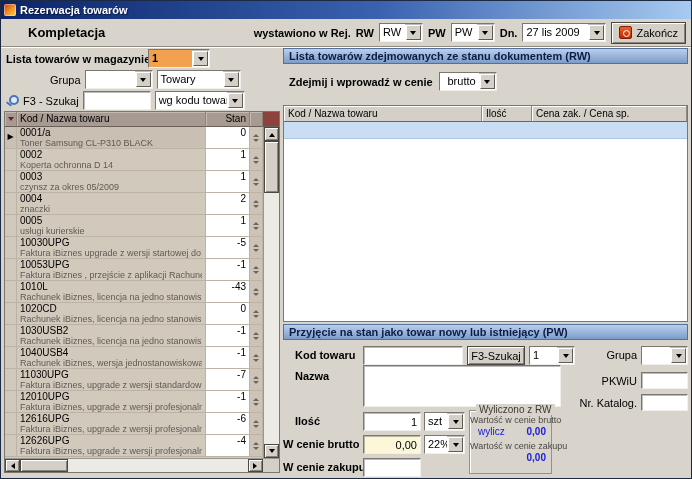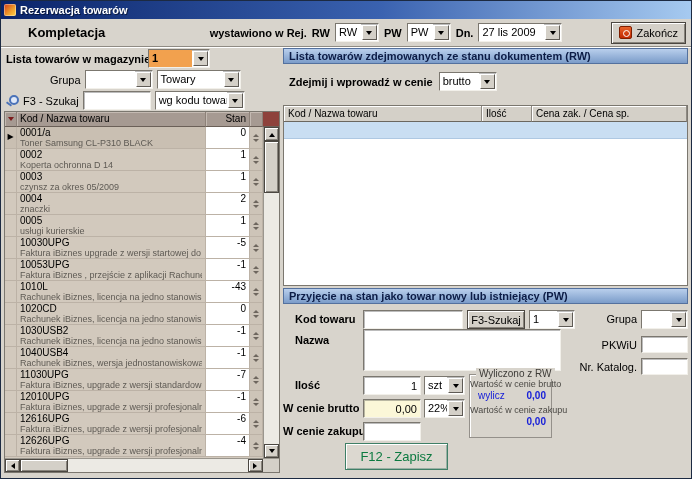--- a/index.html
+++ b/index.html
@@ -81,22 +81,22 @@
   .tri-u-s { width:0;height:0;border:3px solid transparent;border-bottom:4px solid #000; margin-bottom:2px; }
   .tri-d-s { width:0;height:0;border:3px solid transparent;border-top:4px solid #000; margin-top:2px; }
   .tri-l-s { width:0;height:0;border:3px solid transparent;border-right:4px solid #000; margin-right:2px; }
   .tri-r-s { width:0;height:0;border:3px solid transparent;border-left:4px solid #000; margin-left:2px; }
   .sb-corner { width:16px; height:100%; background:#d4d0c8; flex:none; }
 
   
   .sec-hdr { height:16px; flex:none; background:linear-gradient(#b9cfec 0%,#7b9cc9 100%); border:1px solid #54719e; color:#0c1c46; font-weight:bold; display:flex; align-items:center; padding:0 5px; font-size:11px; white-space:nowrap; overflow:hidden; }
 
   
-  .rw-section { height:238px; flex:none; display:flex; flex-direction:column; }
-  .rw-controls { display:flex; align-items:center; gap:6px; padding:9px 6px 0 6px; height:26px; flex:none; }
+  .rw-section { height:274px; flex:none; display:flex; flex-direction:column; }
+  .rw-controls { display:flex; align-items:center; gap:6px; padding:9px 6px 0 6px; height:26px; flex:none;text-align:right; }
   .brutto-combo { width:58px; }
   .rw-grid { margin-top:15px; flex:1; border:1px solid #7b776f; background:#fff; display:flex; flex-direction:column; min-height:0; }
   .rw-hdr { display:flex; height:16px; flex:none; font-size:10px; }
   .rwh { background:#d4d0c8; border-right:1px solid #8d8982; border-bottom:1px solid #6b675f; box-shadow:inset 1px 1px 0 #fff; padding:2px 4px 0 4px; white-space:nowrap; overflow:hidden; }
   .rwh-name { flex:1; min-width:0; }
   .rwh-qty { width:50px; flex:none; }
   .rwh-price { width:155px; flex:none; }
   .rw-selrow { height:17px; flex:none; background:#c9def2; border-bottom:1px solid #aec8e2; }
   .rw-empty { flex:1; background:#fff; }
 
@@ -108,21 +108,21 @@
   .flabel-n { text-align:right; white-space:nowrap; }
   .pw-area { background:#fff; border:1px solid; border-color:#7b776f #f2f0ea #f2f0ea #7b776f; box-shadow:inset 1px 1px 0 rgba(64,64,64,.35); padding:2px 3px; font-family:inherit; font-size:11px; resize:none; }
   .gross-field { background:#fbf7d8; }
   .groupbox { border:1px solid #94908a; box-shadow:inset 1px 1px 0 #fff; }
   .gb-legend { position:absolute; top:-7px; left:6px; background:#d8d4cc; padding:0 3px; font-size:10px; color:#3c3a36; white-space:nowrap; }
   .gb-lab { font-size:9px; color:#4a4844; text-align:right; padding:4px 5px 0 0; white-space:nowrap; }
   .gb-row { display:flex; justify-content:space-between; padding:1px 5px 0 8px; font-size:10px; }
   .link-blue { color:#1820d8; }
   .val-blue { color:#1820d8; font-weight:bold; }
   .save-btn { font-size:13px; color:#0c7a40; border:1px solid #3f7f66; box-shadow:inset 1px 1px 0 #fff, inset -1px -1px 0 #9ab0a4; background:#dcd8d0; }
-  .quit-btn { height:22px; gap:4px; padding:0 7px;margin-left:44px; }
+  .quit-btn { height:22px; gap:4px; padding:0 7px; }
   .power-icon { width:13px; height:13px; background:linear-gradient(#e8642c,#c22800); border:1px solid #7e1e00; border-radius:2px; position:relative; flex:none; }
   .power-icon::before { content:""; position:absolute; left:3px; top:3px; width:5px; height:5px; border:1.5px solid #fff; border-radius:50%; }
   .rw-combo, .pw-combo { width:44px; }
   .date-combo { width:84px; }
 </style>
 </head>
 <body>
 
 <div class="window">
 

